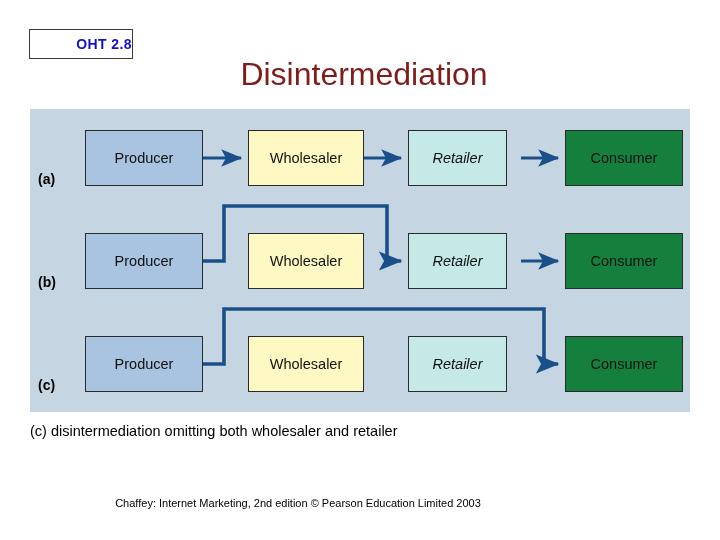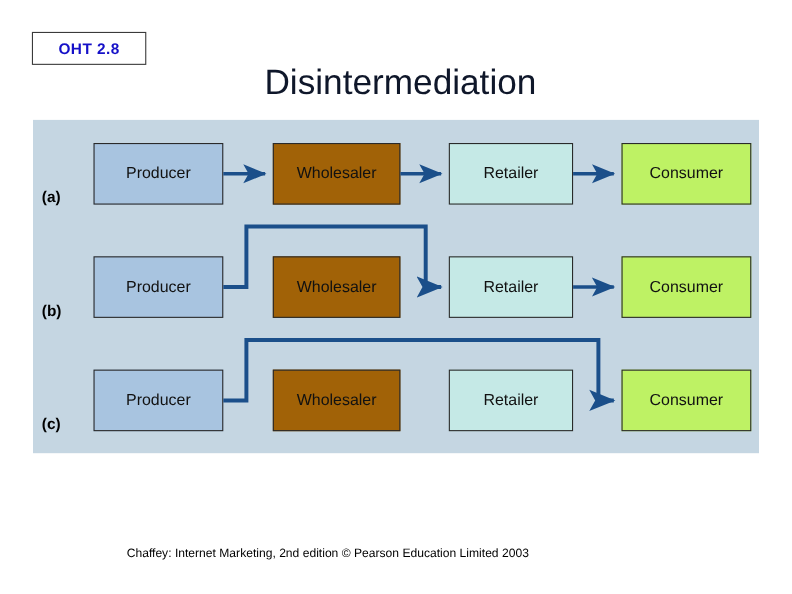--- a/index.html
+++ b/index.html
@@ -20,41 +20,41 @@
   #oht-badge {
     position: absolute;
     left: 29px;
     top: 29px;
     width: 104px;
     height: 30px;
     border: 1px solid #3a3a3a;
     background: #ffffff;
     display: flex;
     align-items: center;
-    justify-content: center;
+    justify-content: flex-end;
     box-sizing: border-box;
   }
   #oht-badge .oht-text {
     color: #1510c8;
     font-weight: bold;
     font-size: 14px;
     letter-spacing: 0.4px;
   }
 
   
   #page-title {
     position: absolute;
     left: 0;
     top: 56px;
     width: 720px;
     text-align: center;
     font-size: 32px;
     font-weight: normal;
     letter-spacing: 0px;
-    color: #0f172a;
+    color: #7f1d1d;
     padding-left: 8px;
     box-sizing: border-box;
   }
 
   
   #diagram-panel {
     position: absolute;
     left: 30px;
     top: 109px;
     width: 660px;
@@ -74,23 +74,23 @@
     border: 1px solid #2a2a2a;
     box-sizing: border-box;
     display: flex;
     align-items: center;
     justify-content: center;
     font-size: 14.5px;
     color: #111111;
     height: 56px;
   }
   .node-producer   { background: #a8c4e0; left: 55px;  width: 118px; }
-  .node-wholesaler { background: #a16207; left: 218px; width: 116px; }
-  .node-retailer   { background: #c5e9e6; left: 378px; width: 113px; }
-  .node-consumer   { background: #bef264; left: 535px; width: 118px; }
+  .node-wholesaler { background: #fef9c3; left: 218px; width: 116px; }
+  .node-retailer   { background: #c5e9e6; left: 378px; width: 99px; font-style: italic; }
+  .node-consumer   { background: #15803d; left: 535px; width: 118px; }
 
   
   #arrow-layer {
     position: absolute;
     left: 0;
     top: 0;
     width: 660px;
     height: 303px;
     pointer-events: none;
   }
@@ -174,15 +174,16 @@
       <line x1="491" y1="152" x2="528" y2="152" stroke="#1b4f8a" stroke-width="3.2" marker-end="url(#ah)"></line>
     </g>
 
     <g>
       <polyline points="173,255 194,255 194,200 514,200 514,255 528,255" fill="none" stroke="#1b4f8a" stroke-width="3.6" stroke-linejoin="miter" marker-end="url(#ah)"></polyline>
     </g>
   </svg>
 </div>
 
 <div id="caption">
+  <div>(c) disintermediation omitting both wholesaler and retailer</div>
 </div>
 
 <div id="footer-credit">Chaffey: Internet Marketing, 2nd edition © Pearson Education Limited 2003</div>
 
 </body></html>

